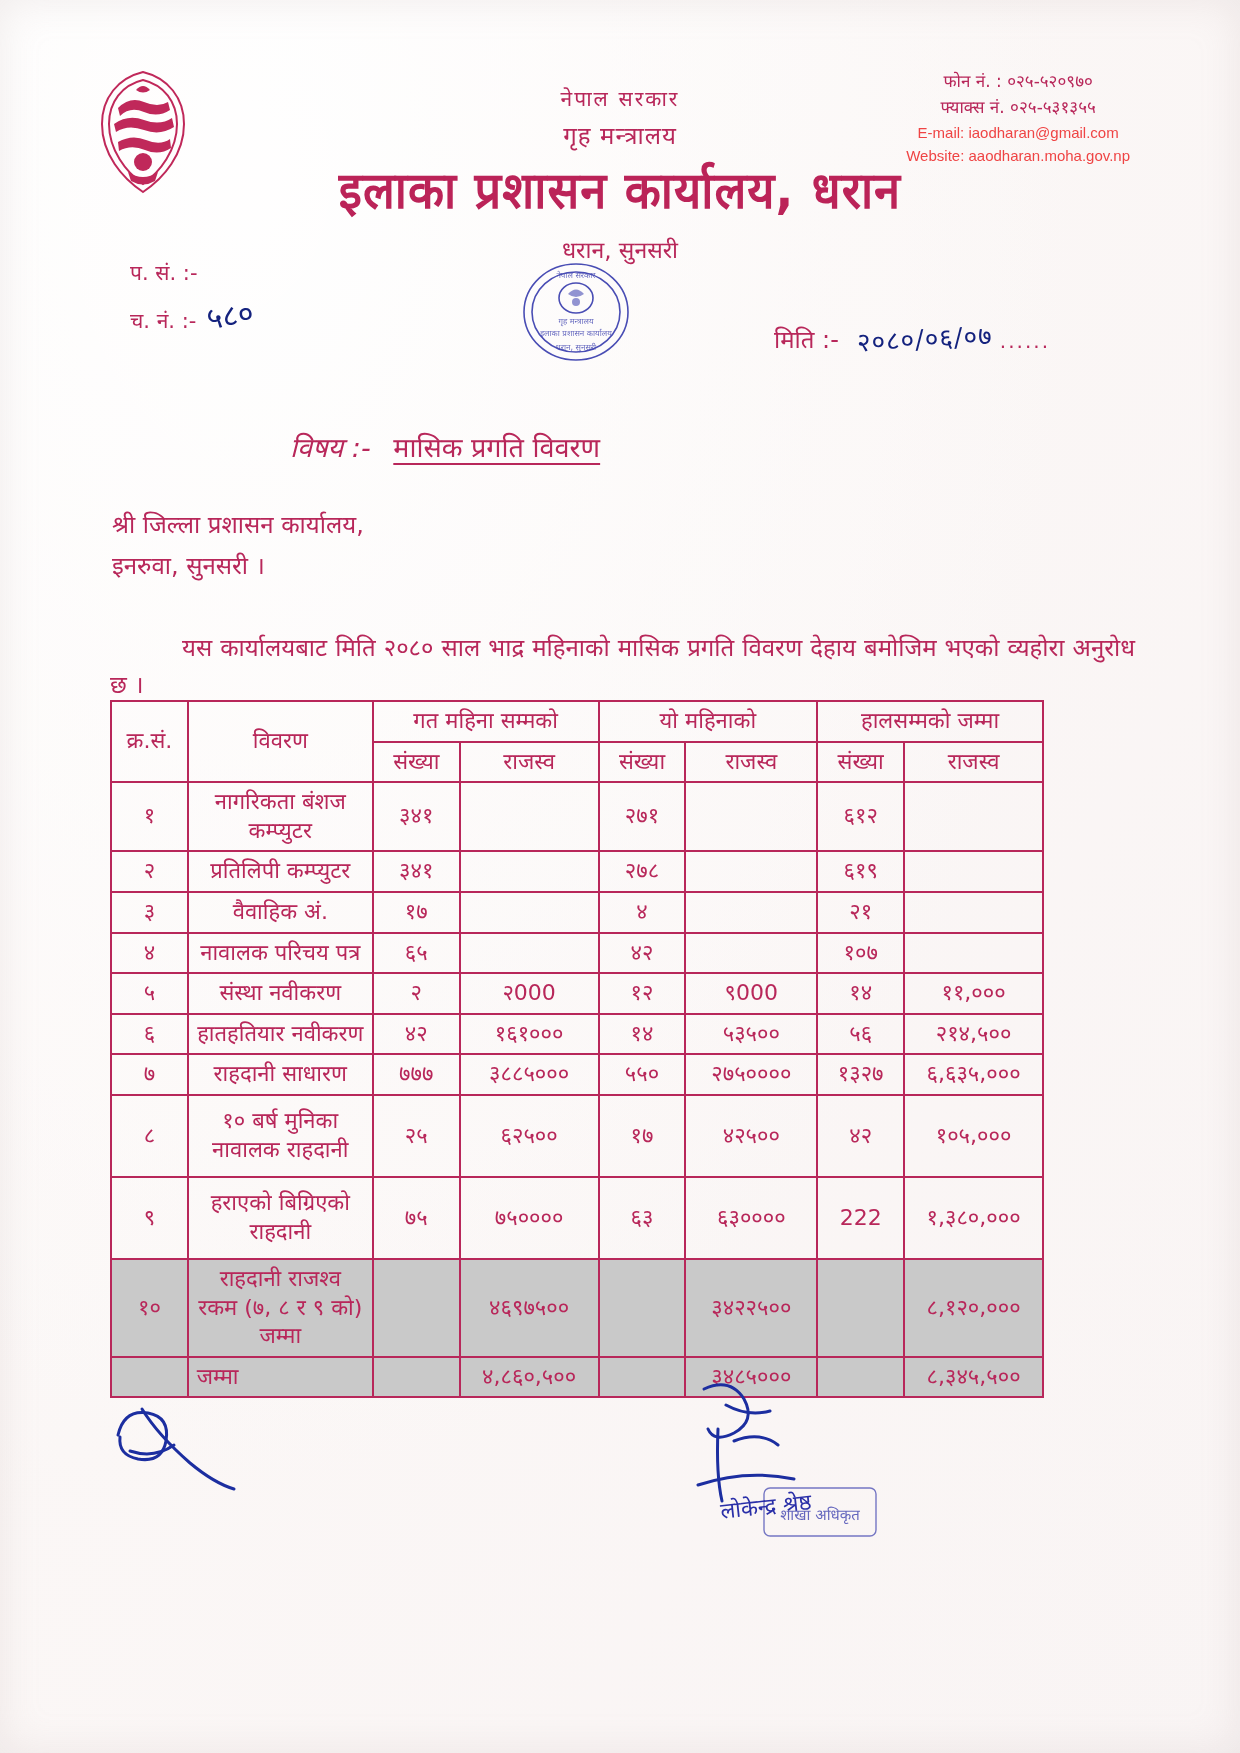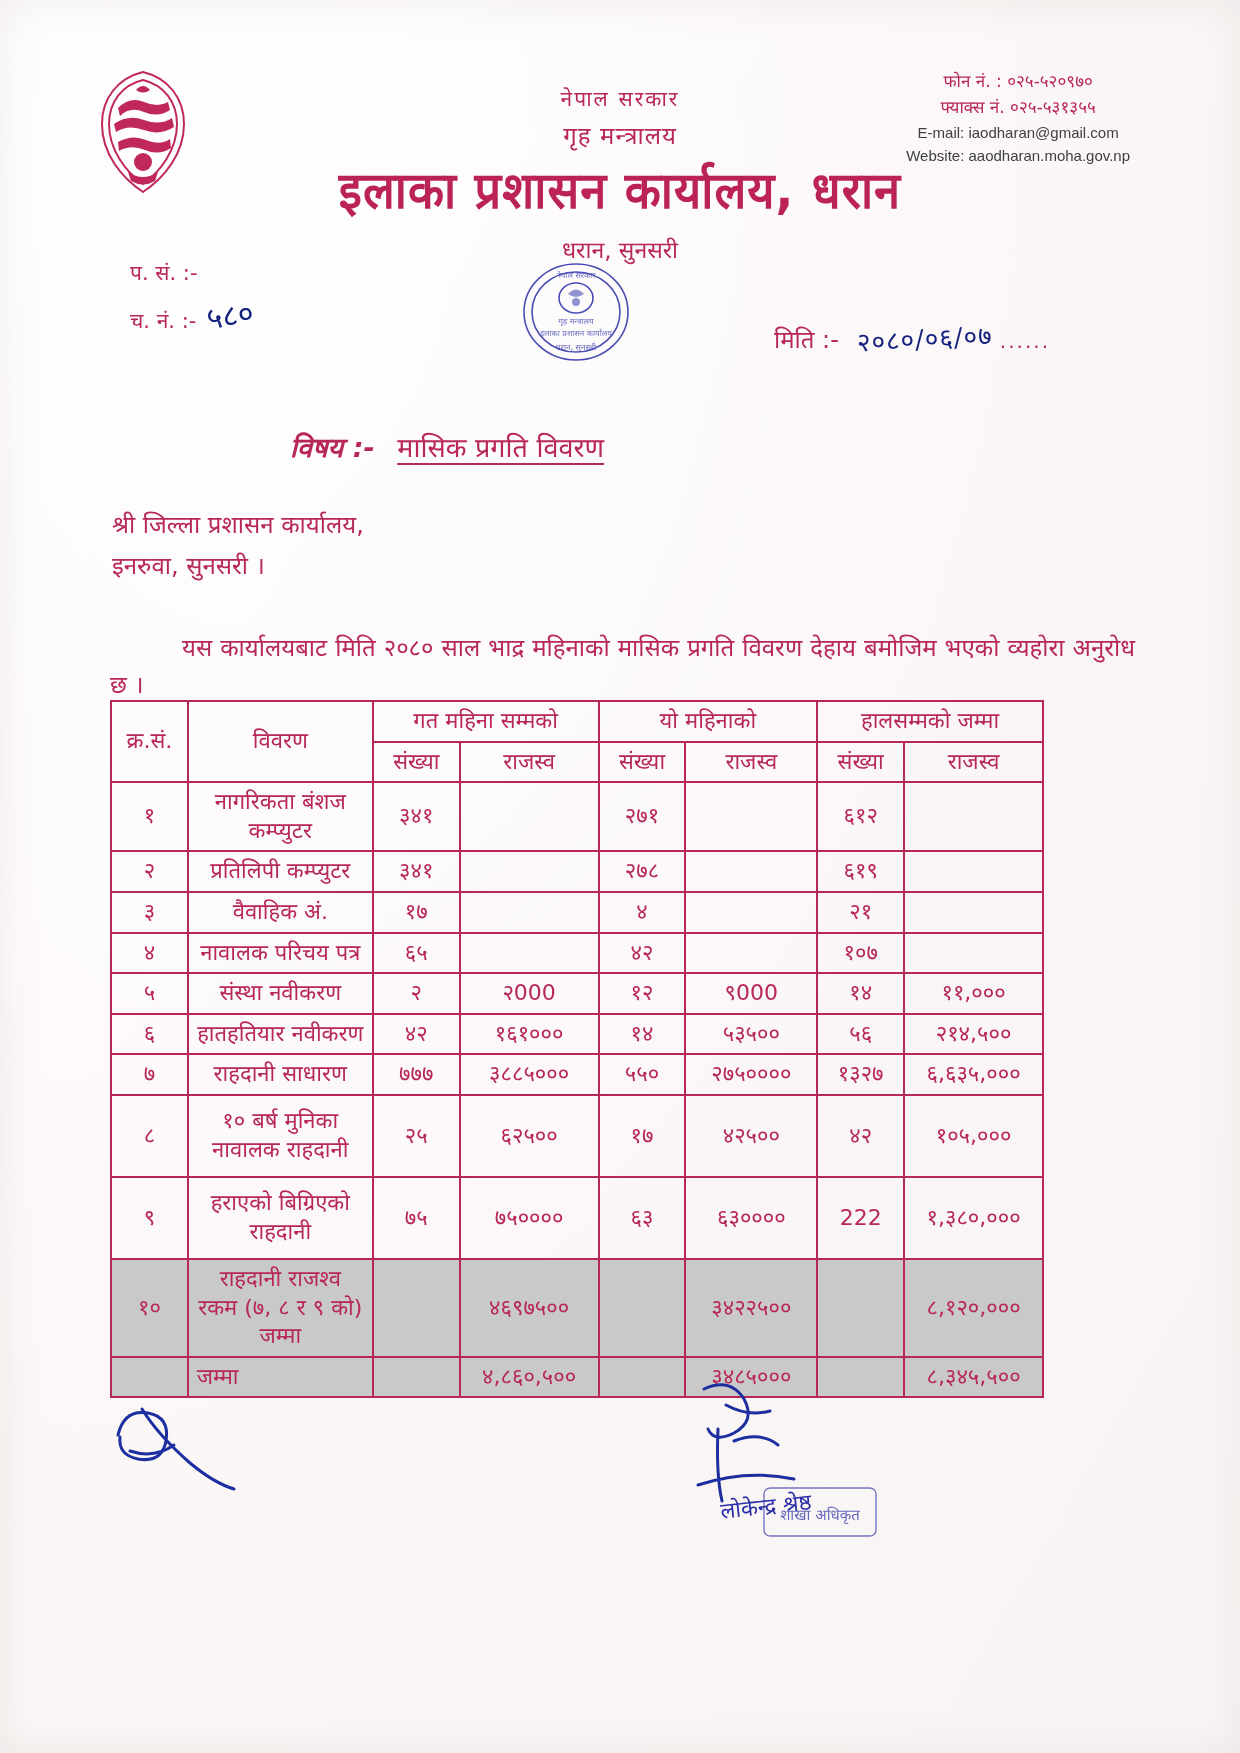--- a/index.html
+++ b/index.html
@@ -89,21 +89,21 @@
     top: 16px;
     text-align: center;
     line-height: 1.55;
   }
   .contact-np {
     font-size: 17px;
     color: #b8275a;
   }
   .contact-en {
     font-size: 15px;
-    color: #404040;
+    color: #ef4444;
     font-family: "Liberation Sans", sans-serif;
   }
 
   
   .ref-block {
     position: absolute;
     left: 82px;
     top: 255px;
     font-size: 21px;
     color: #b8275a;
@@ -150,21 +150,21 @@
 
   
   .subject {
     position: absolute;
     left: 290px;
     top: 428px;
     font-size: 27px;
     color: #b8275a;
     white-space: nowrap;
   }
-  .subject .label { font-style: italic; font-weight: bold; }
+  .subject .label { font-style: italic; }
   .subject .value {
     margin-left: 14px;
     text-decoration: underline;
     text-underline-offset: 6px;
   }
 
   
   .addressee {
     position: absolute;
     left: 112px;

